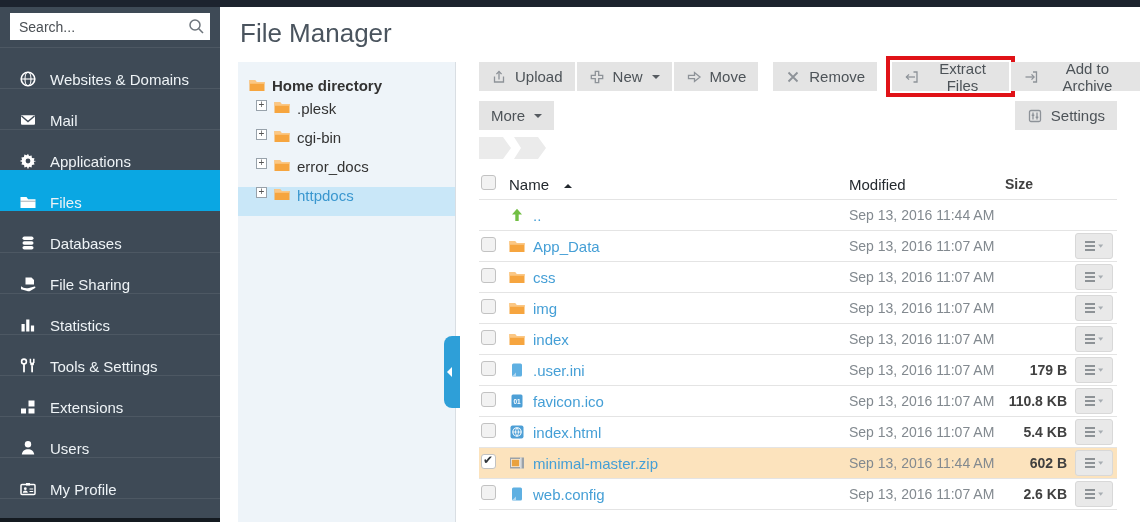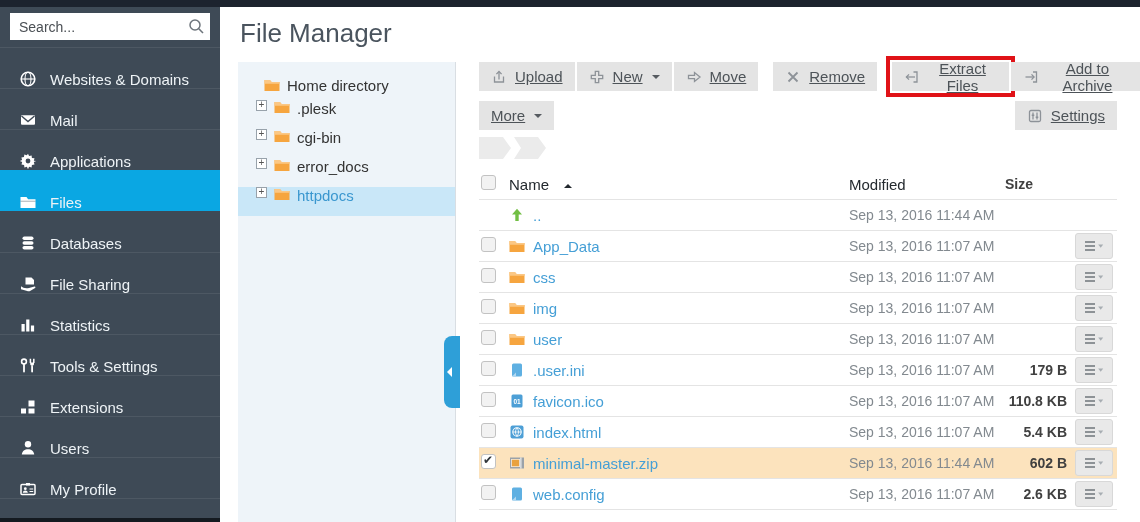--- a/index.html
+++ b/index.html
@@ -25,43 +25,43 @@
   .nav-icon { width:18px; height:18px; flex:0 0 18px; }
   .nav-icon svg { width:18px; height:18px; display:block; }
   .nav-end { border-top:1px solid rgba(255,255,255,.08); height:20px; }
 
   
   .page-title { position:absolute; left:240px; top:18px; font-size:26px; font-weight:400; color:#4a545e; }
 
   
   .tree-panel { position:absolute; left:238px; top:62px; width:218px; height:460px;
     background:#eef4f9; border-right:1px solid #d9dee3; padding-top:8px; }
-  .tree-root { display:flex; align-items:center; gap:7px; height:30px; padding-left:26px;
-    font-size:15px; color:#333; cursor:pointer; }
+  .tree-root { display:flex; align-items:center; gap:7px; height:30px; padding-left:11px;
+    font-size:15px; color:#333; cursor:pointer;font-weight:bold; }
   .tree { list-style:none; }
   .tree-item { display:flex; gap:7px; height:29px; padding-left:18px;
     font-size:15px; color:#333; cursor:pointer; }
   .tree-item.selected { background:#c9e7f8; }
   .tree-item.selected .tree-label { color:#3a97cf; }
   .expander { width:11px; height:11px; flex:0 0 11px; background:#fff; border:1px solid #98a2ab;
     position:relative; cursor:pointer; }
   .expander::before { content:"+"; position:absolute; left:0; top:-1px; width:9px; height:9px;
     font-size:10px; line-height:10px; color:#555; text-align:center; }
   .tree-ficon svg, .row-icon svg { display:block; }
   .tree-ficon { width:16px; height:14px; flex:0 0 16px; }
   .collapse-handle { position:absolute; left:206px; top:274px; width:16px; height:72px;
     background:#2e9fd8; border-radius:8px 0 0 8px; cursor:pointer; }
   .collapse-handle .tri { position:absolute; left:3px; top:31px; width:0; height:0;
     border:5px solid transparent; border-right-color:#fff; border-left-width:0; }
 
   
   .toolbar-row1 { position:absolute; left:479px; top:62px; display:flex; gap:2px; align-items:center; }
   .toolbar-row2 { position:absolute; left:479px; top:101px; }
   .btn { display:inline-flex; align-items:center; gap:8px; height:29px; padding:0 12px;
-    background:#e4e4e4; border:none; color:#4d5358; font-size:15px; font-family:inherit; cursor:pointer;text-decoration:underline; }
+    background:#e4e4e4; border:none; color:#4d5358; font-size:15px; font-family:inherit; cursor:pointer; }
   .btn svg { width:16px; height:16px; display:block; }
   .btn .caret { width:0; height:0; border:4px solid transparent; border-top-color:#565b60;
     margin-top:4px; margin-left:1px; }
   .btn.group-start { margin-left:13px; }
   .btn.annotated { outline:4px solid #e01217; outline-offset:2px; }
   .settings-btn { position:absolute; right:23px; top:101px; }
 
   
   .breadcrumb { position:absolute; left:479px; top:137px; display:flex; }
   .crumb { display:inline-block; background:#ebebeb; color:#555; font-size:14px; line-height:22px;
@@ -489,21 +489,21 @@
   </div>
         <div class="trow">
     <div><span class="cbx"></span></div>
     <div class="cell-name">
       <span class="row-icon">
               <svg viewBox="0 0 16 14">
                 <path d="M.5 2h5.4l1.7 2.1H15.5V13H.5z" fill="#f6a53f"></path>
                 <path d="M.5 2h5.4l1.7 2.1H15.5v1.7H.5z" fill="#fbc784"></path>
               </svg>
             </span>
-      <a class="file-link">user</a>
+      <a class="file-link">index</a>
     </div>
     <div class="cell-mod">Sep 13, 2016 11:07 AM</div>
     <div class="cell-size"></div>
     <div class="cell-menu">
       <button class="row-menu">
               <svg viewBox="0 0 22 14">
                 <g stroke="#6f757b" stroke-width="1.6">
                   <path d="M2 3h10M2 7h10M2 11h10"></path>
                 </g>
                 <path d="M15.2 5.5h5l-2.5 3.2z" fill="#a7adb2"></path>

